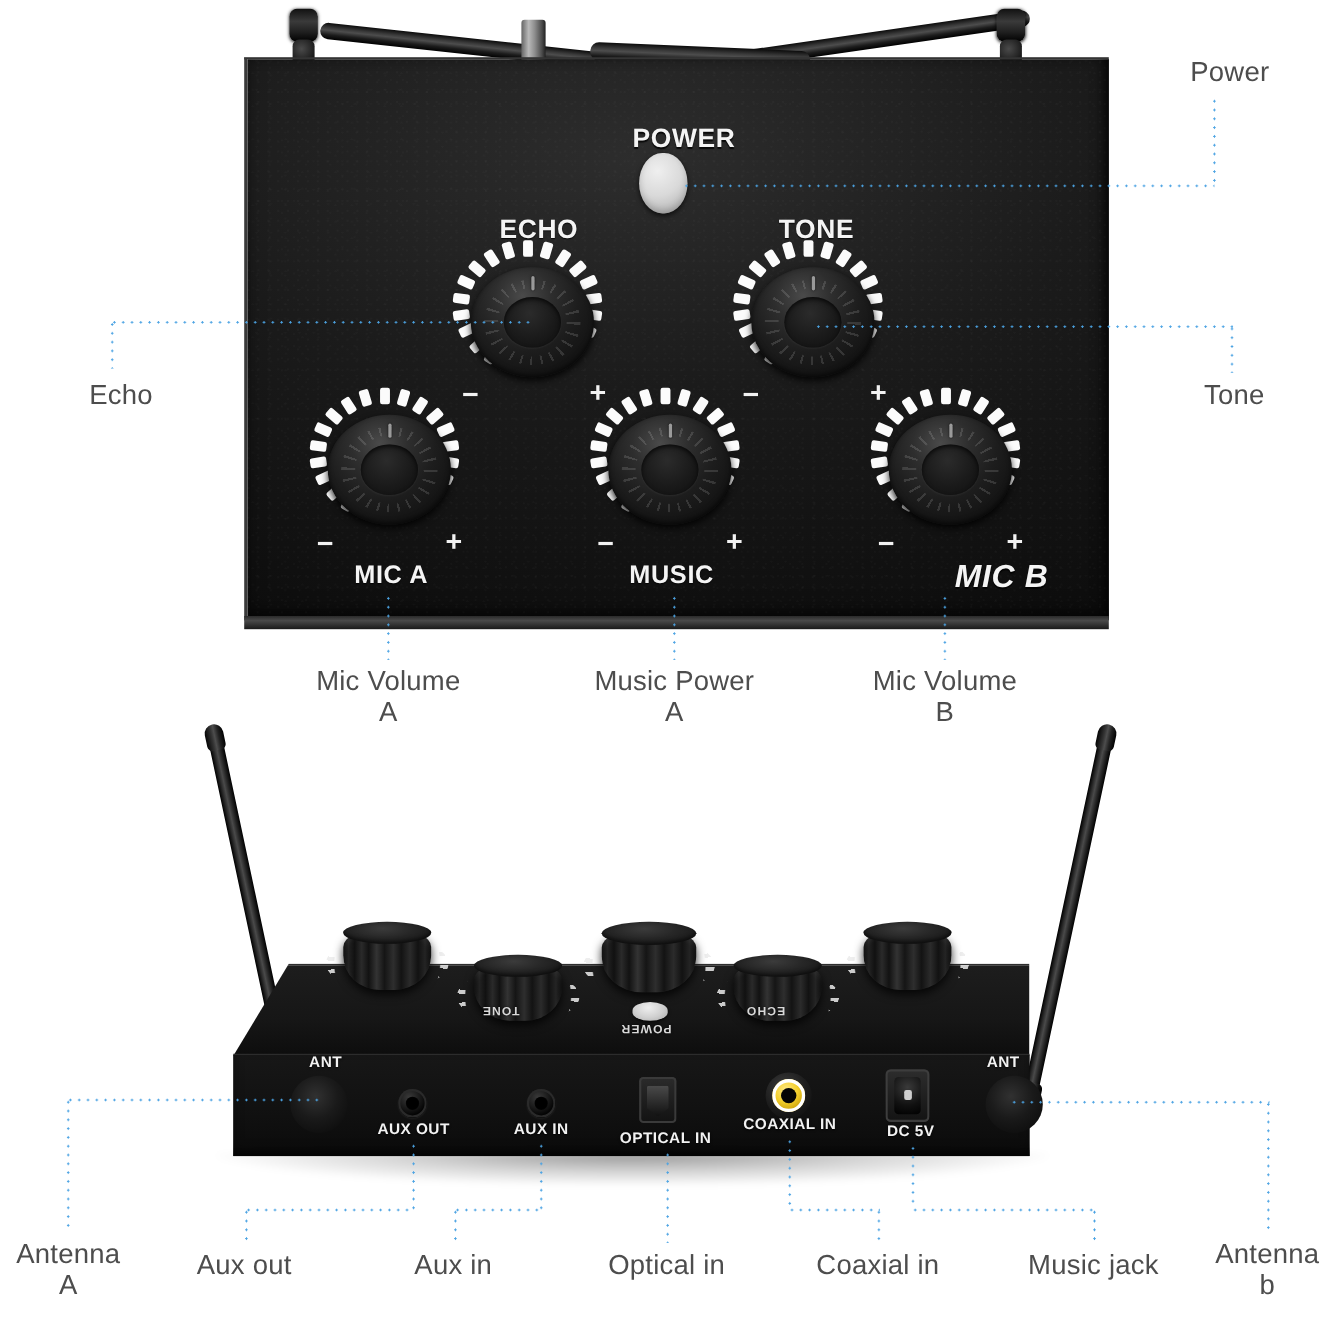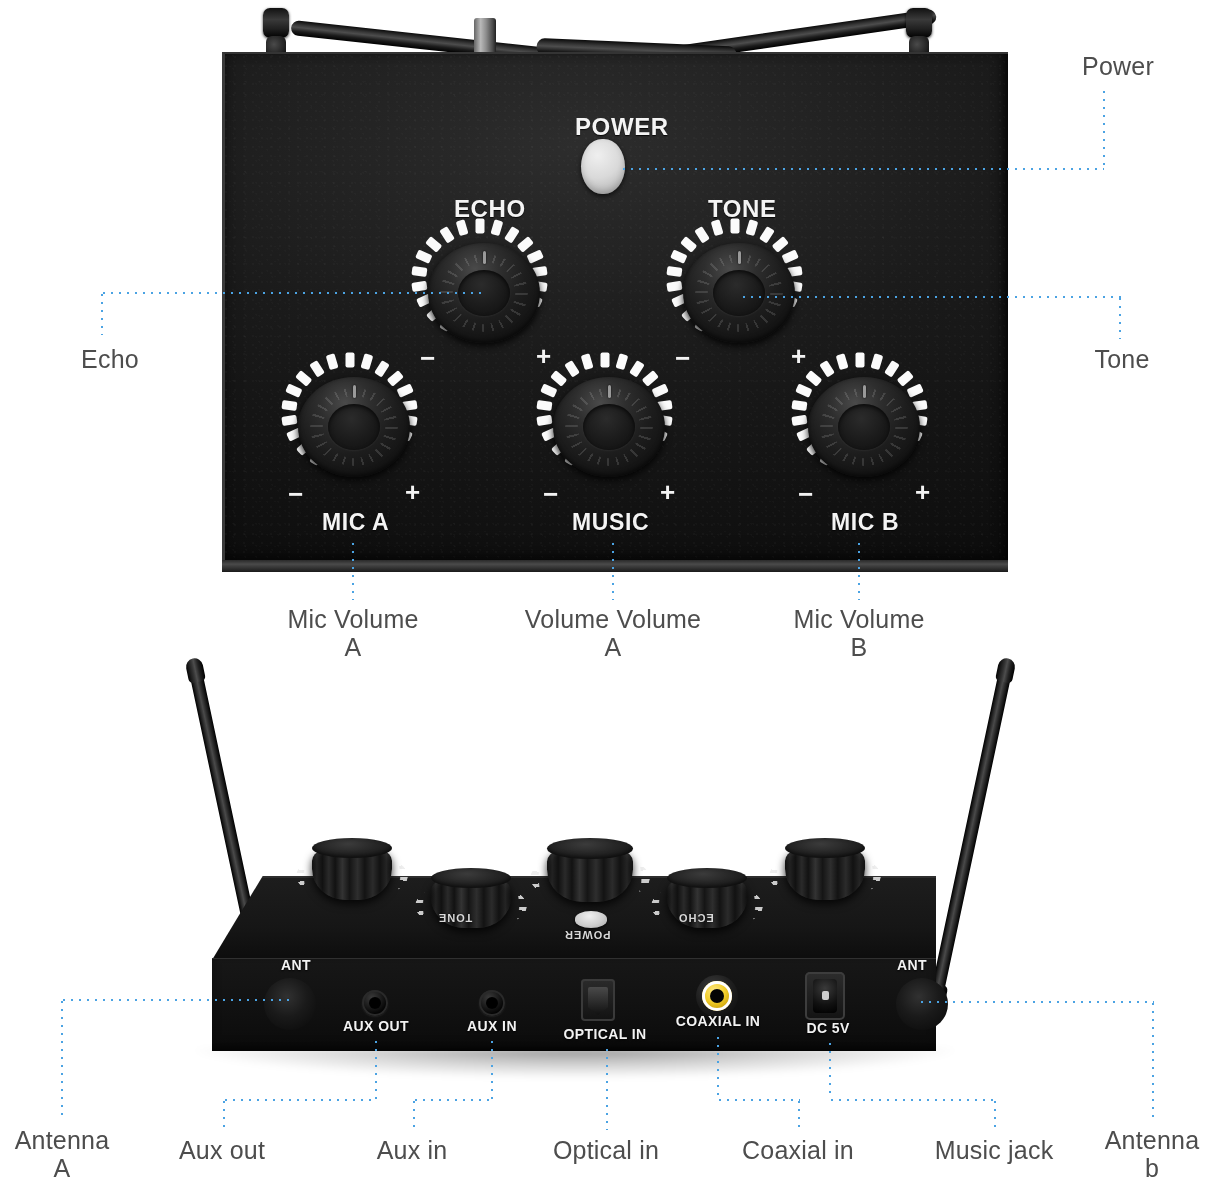--- a/index.html
+++ b/index.html
@@ -455,40 +455,40 @@
         <div class="tick" style="left: 135.573px; top: 90.4625px; margin-top: -7px; transform: translate(-50%, -50%) rotate(115.111deg);"></div>
         <div class="tick" style="left: 124.885px; top: 104.801px; margin-top: -7px; transform: translate(-50%, -50%) rotate(131.556deg);"></div>
         <div class="tick" style="left: 110.035px; top: 115.883px; margin-top: -7px; transform: translate(-50%, -50%) rotate(148deg);"></div>
       </div>
     <div class="cap" style="left:18px; top:15px; width:112px; height:100px;">
       <div class="pointer"></div>
     </div>
   </div>
   <div class="plusminus" style="left:798px; top:481px;">−</div>
   <div class="plusminus" style="left:915px; top:479px;">+</div>
-  <div class="silk" style="left:831px; top:509px; font-size:23px;">MIC B</div>
+  <div class="silk" style="left:868px; top:509px; font-size:29px;font-style:italic;">MIC B</div>
 
   <div class="dotH" style="left:620px; top:167px; width:484px;"></div>
   <div class="dotV" style="left:1102px; top:88px; height:81px;"></div>
   <div class="callout ctr" style="left:1118px; top:52px;">Power</div>
 
   <div class="dotH" style="left:100px; top:291px; width:385px;"></div>
   <div class="dotV" style="left:100px; top:291px; height:44px;"></div>
   <div class="callout ctr" style="left:110px; top:345px;">Echo</div>
 
   <div class="dotH" style="left:740px; top:295px; width:381px;"></div>
   <div class="dotV" style="left:1118px; top:295px; height:44px;"></div>
   <div class="callout ctr" style="left:1122px; top:345px;">Tone</div>
 
   <div class="dotV" style="left:351px; top:540px; height:60px;"></div>
   <div class="callout ctr" style="left:353px; top:605px; text-align:center;">Mic Volume
 A</div>
 
   <div class="dotV" style="left:611px; top:540px; height:60px;"></div>
-  <div class="callout ctr" style="left:613px; top:605px; text-align:center;">Volume Volume
+  <div class="callout ctr" style="left:613px; top:605px; text-align:center;">Music Power
 A</div>
 
   <div class="dotV" style="left:857px; top:540px; height:60px;"></div>
   <div class="callout ctr" style="left:859px; top:605px; text-align:center;">Mic Volume
 B</div>
 
   <div class="antenna" style="left:258px; top:660px; height:336px; width:13px; transform:rotate(-12deg);">
     <div class="rod"></div>
     <div class="tip"></div>
     <div class="base"></div>

